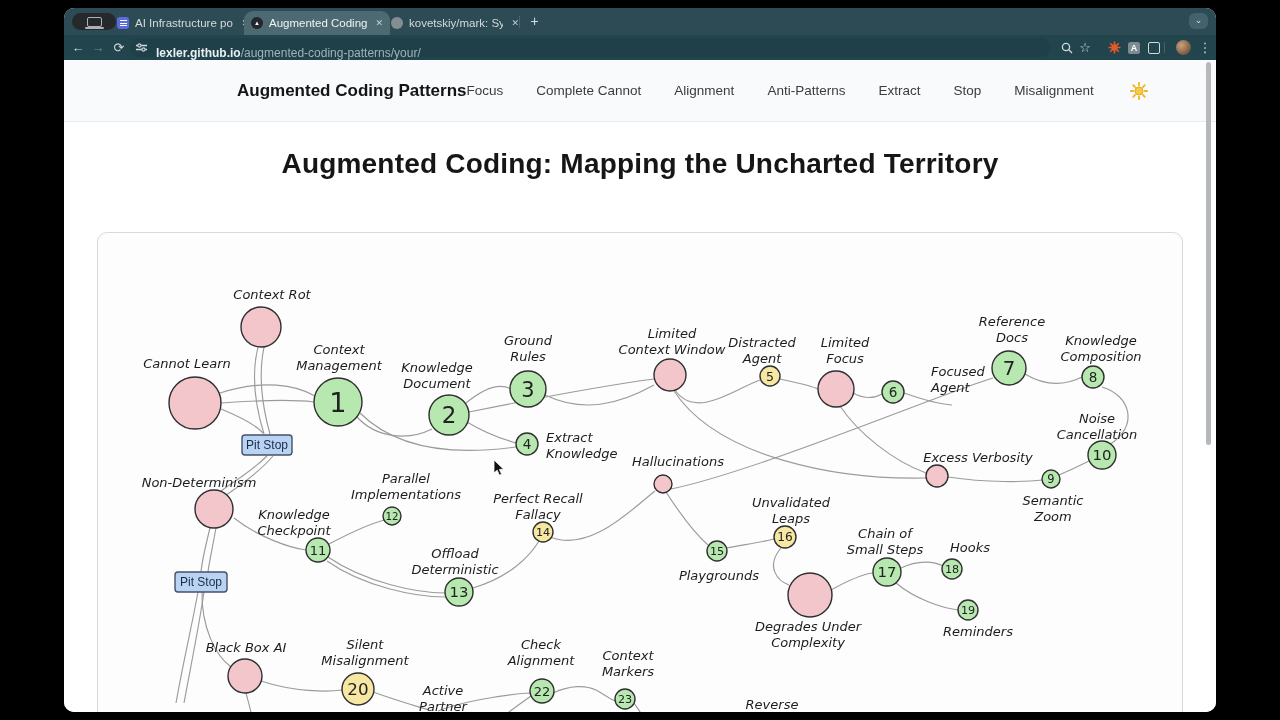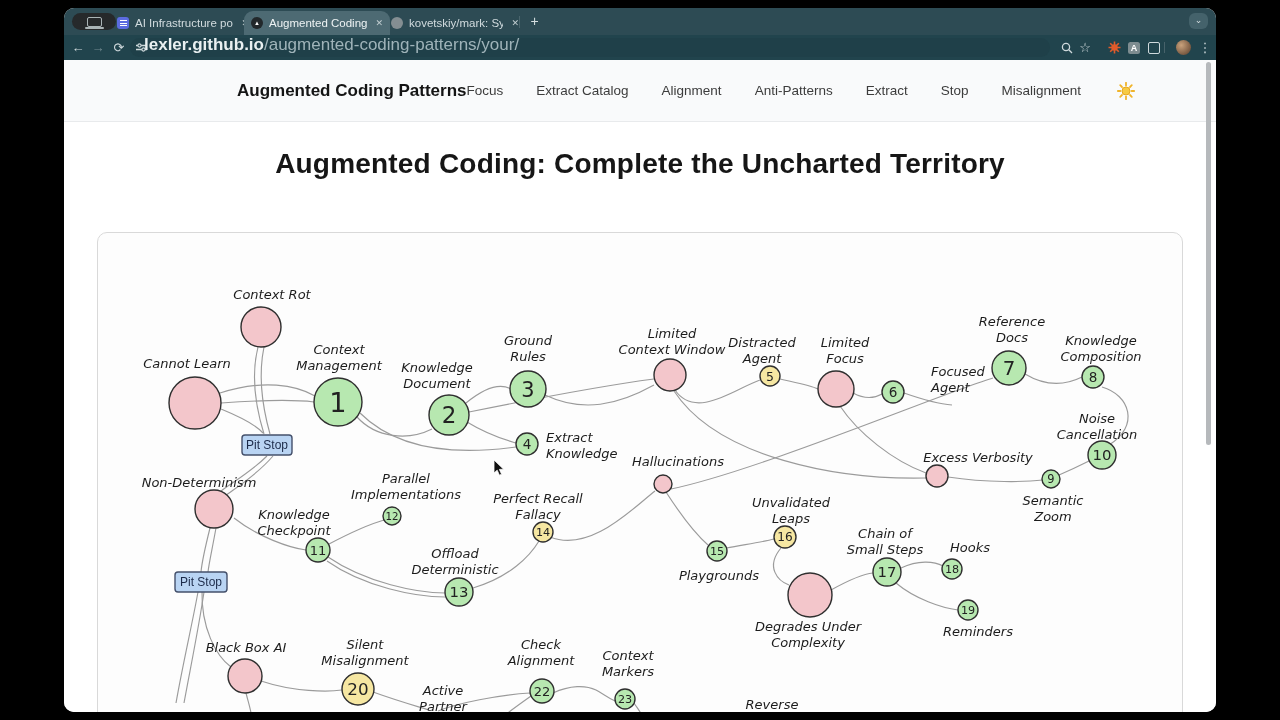--- a/index.html
+++ b/index.html
@@ -26,21 +26,21 @@
     color:#fff;font-size:6px;line-height:1;}
   .fav.gh{border-radius:50%;background:#848e92;}
   .newtab{position:absolute;top:5px;width:17px;height:17px;color:#d5dee0;font-size:14px;line-height:17px;text-align:center;}
   .tabchev{position:absolute;right:8px;top:5px;width:19px;height:16px;background:#44626b;border-radius:6px;
     color:#d5dee0;font-size:9px;line-height:14px;text-align:center;}
   .tabsep{position:absolute;top:8px;width:1px;height:12px;background:#4a656d;}
   
   .toolbar{position:absolute;left:0;top:27px;width:100%;height:25px;background:#21444d;color:#cfd9dc;}
   .navg{position:absolute;top:0;height:25px;display:flex;align-items:center;font-size:13px;}
   .urlpill{position:absolute;left:66px;top:3px;width:920px;height:19px;background:#1f4049;border-radius:10px;}
-  .urltext{position:absolute;left:80px;top:0;height:25px;display:flex;align-items:flex-start;font-size:17px;}
+  .urltext{position:absolute;left:92px;top:0;height:25px;display:flex;align-items:flex-end;font-size:12px;}
   .host{color:#e9f0f1;font-weight:bold;}
   .path{color:#9fb3b9;}
   .tune{position:absolute;left:72px;top:7px;width:11px;height:11px;}
   .ticon{position:absolute;top:0;height:25px;display:flex;align-items:center;justify-content:center;width:16px;}
   .abox{width:12px;height:12px;background:#7d8c90;border-radius:2.5px;color:#fff;font-size:9px;font-weight:bold;
     display:flex;align-items:center;justify-content:center;}
   .frame{width:10px;height:10px;border:1.4px solid #cfd9dc;border-radius:2px;}
   .avatar{width:15px;height:15px;border-radius:50%;background:radial-gradient(circle at 35% 35%,#c9a27c,#7a5a42 70%,#4c372a);}
   .vsep{position:absolute;top:7px;width:1px;height:11px;background:#47626a;}
   
@@ -140,21 +140,21 @@
         <span class="avatar"></span>
       </div>
       <div class="ticon" style="left:1133px;font-size:13px;">⋮</div>
     </div>
 
     <div class="page">
       <div class="site-header">
         <span class="brand">Augmented Coding Patterns</span>
         <nav class="nav">
           <a href="#">Focus</a>
-          <a href="#">Extract Catalog</a>
+          <a href="#">Complete Cannot</a>
           <a href="#">Alignment</a>
           <a href="#">Anti-Patterns</a>
           <a href="#">Extract</a>
           <a href="#">Stop</a>
           <a href="#">Misalignment</a>
         </nav>
         <span class="sunwrap">
           <svg width="18" height="18" viewBox="0 0 18 18">
             <g stroke="#f0b42a" stroke-width="1.8" stroke-linecap="round">
               <line x1="9" y1="0.8" x2="9" y2="3.4"></line>
@@ -164,21 +164,21 @@
               <line x1="3.2" y1="3.2" x2="5" y2="5"></line>
                 <line x1="13" y1="13" x2="14.8" y2="14.8"></line>
               <line x1="14.8" y1="3.2" x2="13" y2="5"></line>
                 <line x1="5" y1="13" x2="3.2" y2="14.8"></line>
             </g>
             <circle cx="9" cy="9" r="4" fill="#f6ca43" stroke="#e8a81e" stroke-width="1"></circle>
           </svg>
         </span>
       </div>
 
-      <h1 class="page-title">Augmented Coding: Complete the Uncharted Territory</h1>
+      <h1 class="page-title">Augmented Coding: Mapping the Uncharted Territory</h1>
 
       <div class="diagram-box">
         <svg id="diagram" width="1086" height="500" viewBox="0 0 1086 500">
             <path d="M160,114 C153,142 158,175 166,201" fill="none" stroke="#9b9b9b" stroke-width="1.15"></path>
             <path d="M166,114 C160,143 165,176 172,201" fill="none" stroke="#9b9b9b" stroke-width="1.15"></path>
             <path d="M169,223 C152,240 130,252 122,259" fill="none" stroke="#9b9b9b" stroke-width="1.15"></path>
             <path d="M175,223 C158,243 136,256 127,263" fill="none" stroke="#9b9b9b" stroke-width="1.15"></path>
             <path d="M122,160 C165,146 198,152 217,163" fill="none" stroke="#9b9b9b" stroke-width="1.15"></path>
             <path d="M123,170 C180,166 200,167 216,169" fill="none" stroke="#9b9b9b" stroke-width="1.15"></path>
             <path d="M123,176 C145,185 158,192 165,200" fill="none" stroke="#9b9b9b" stroke-width="1.15"></path>

